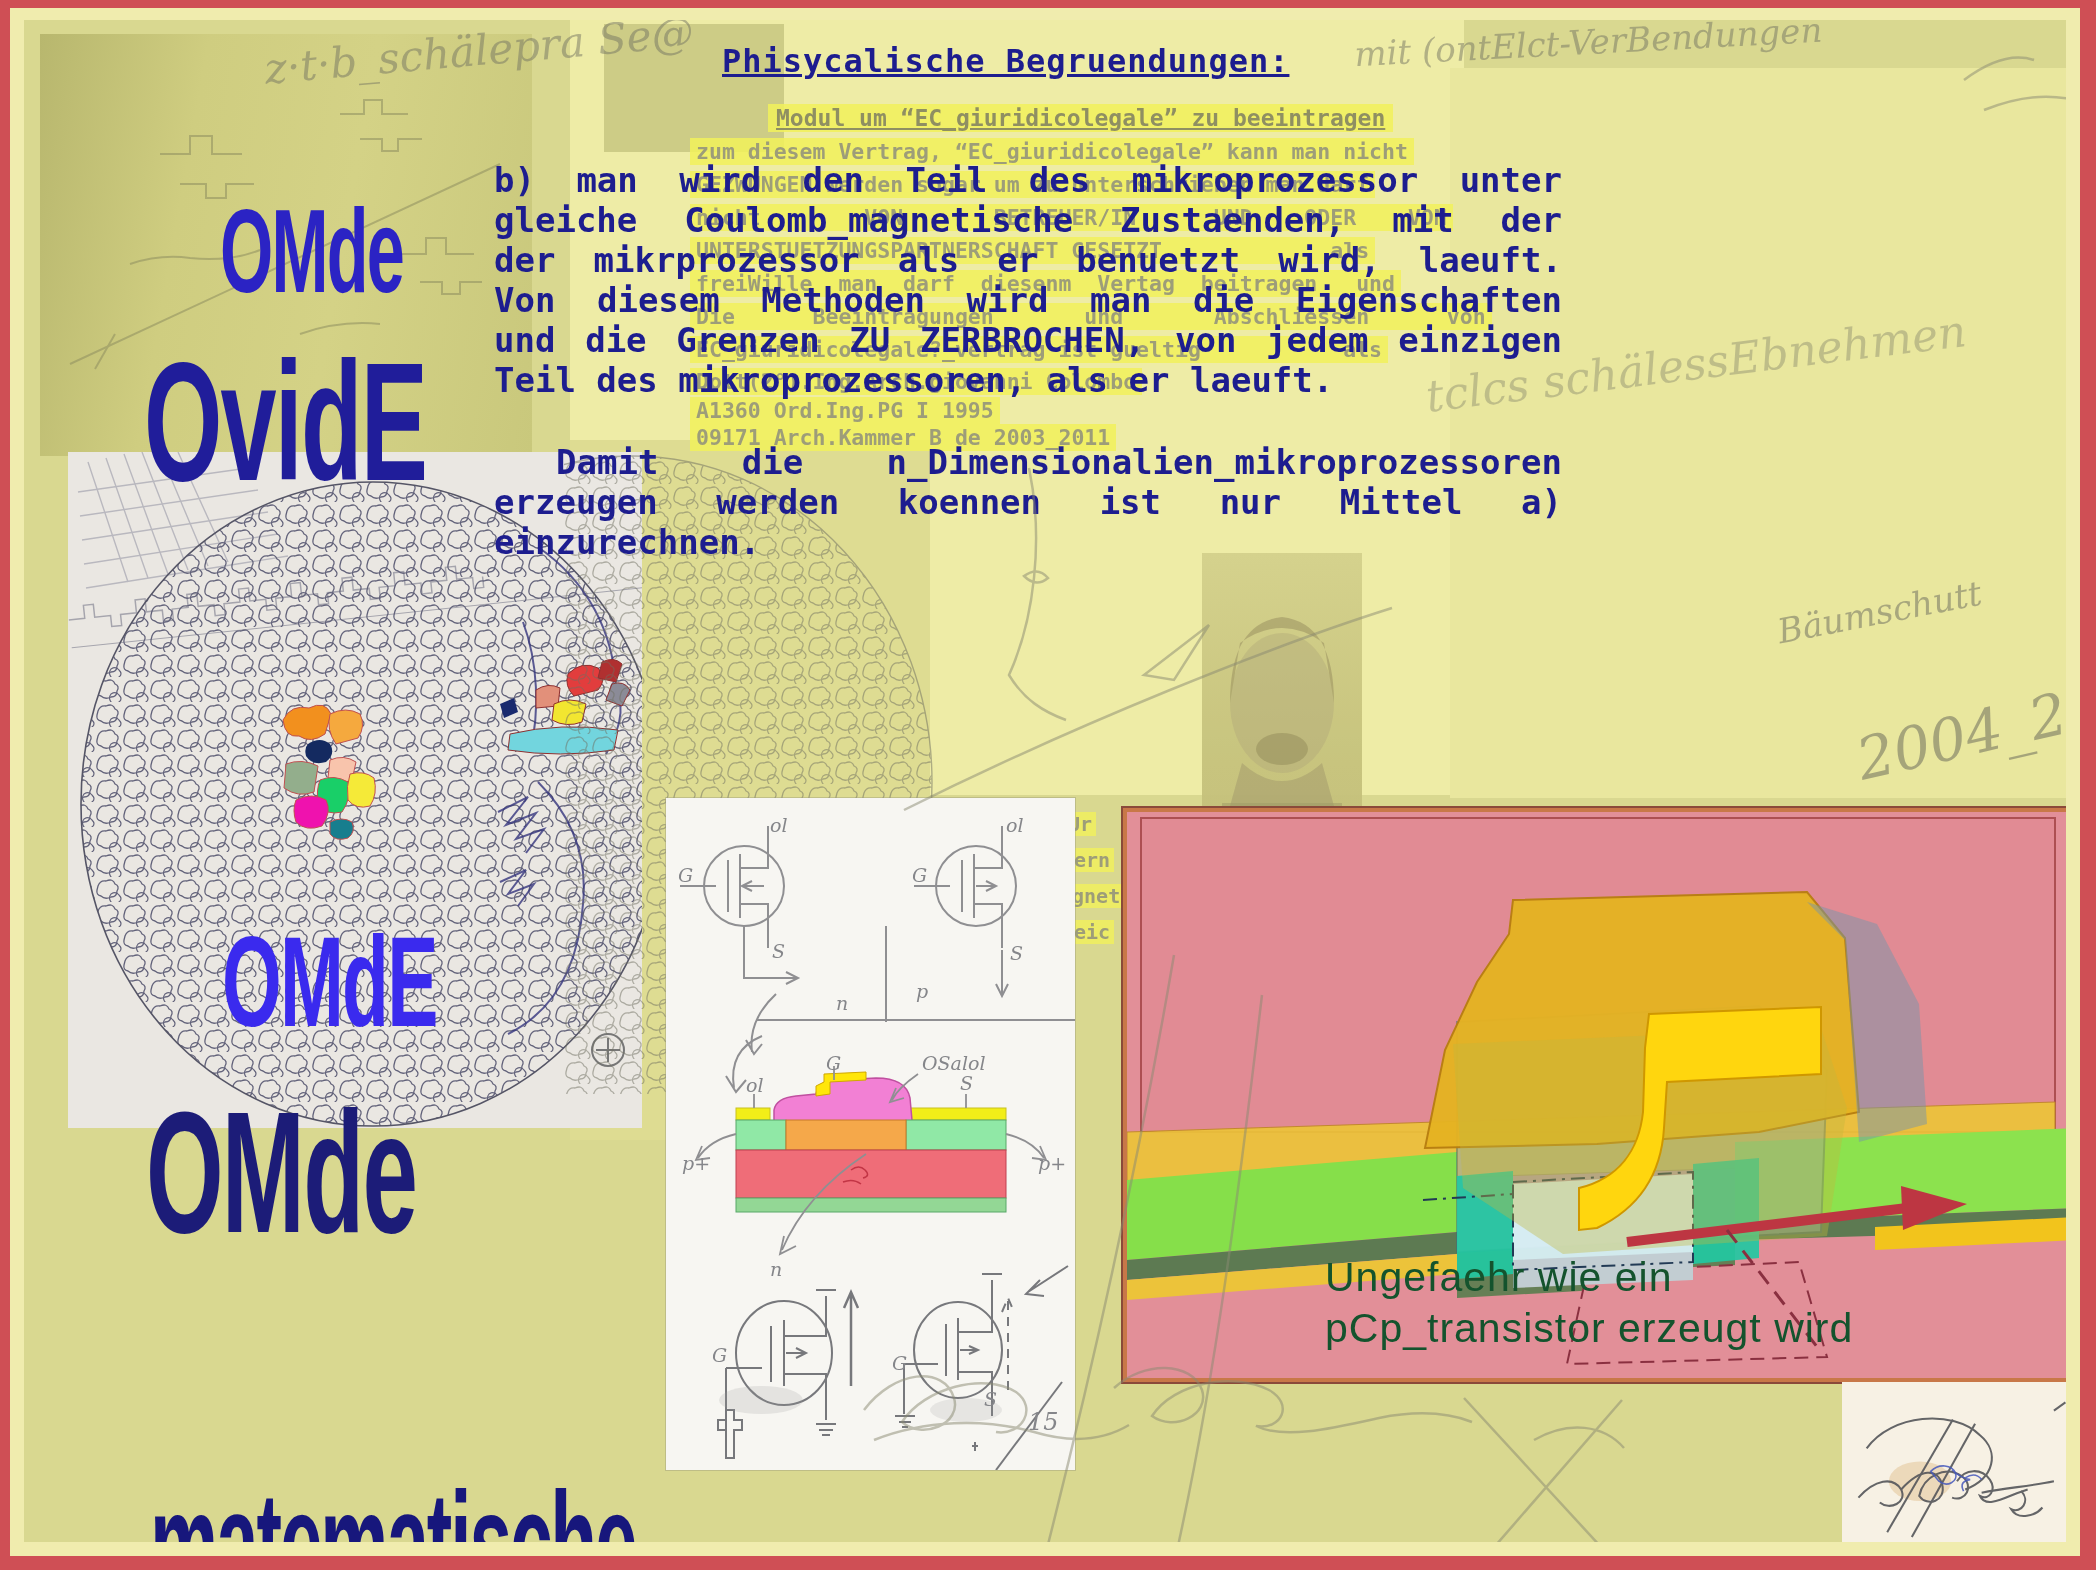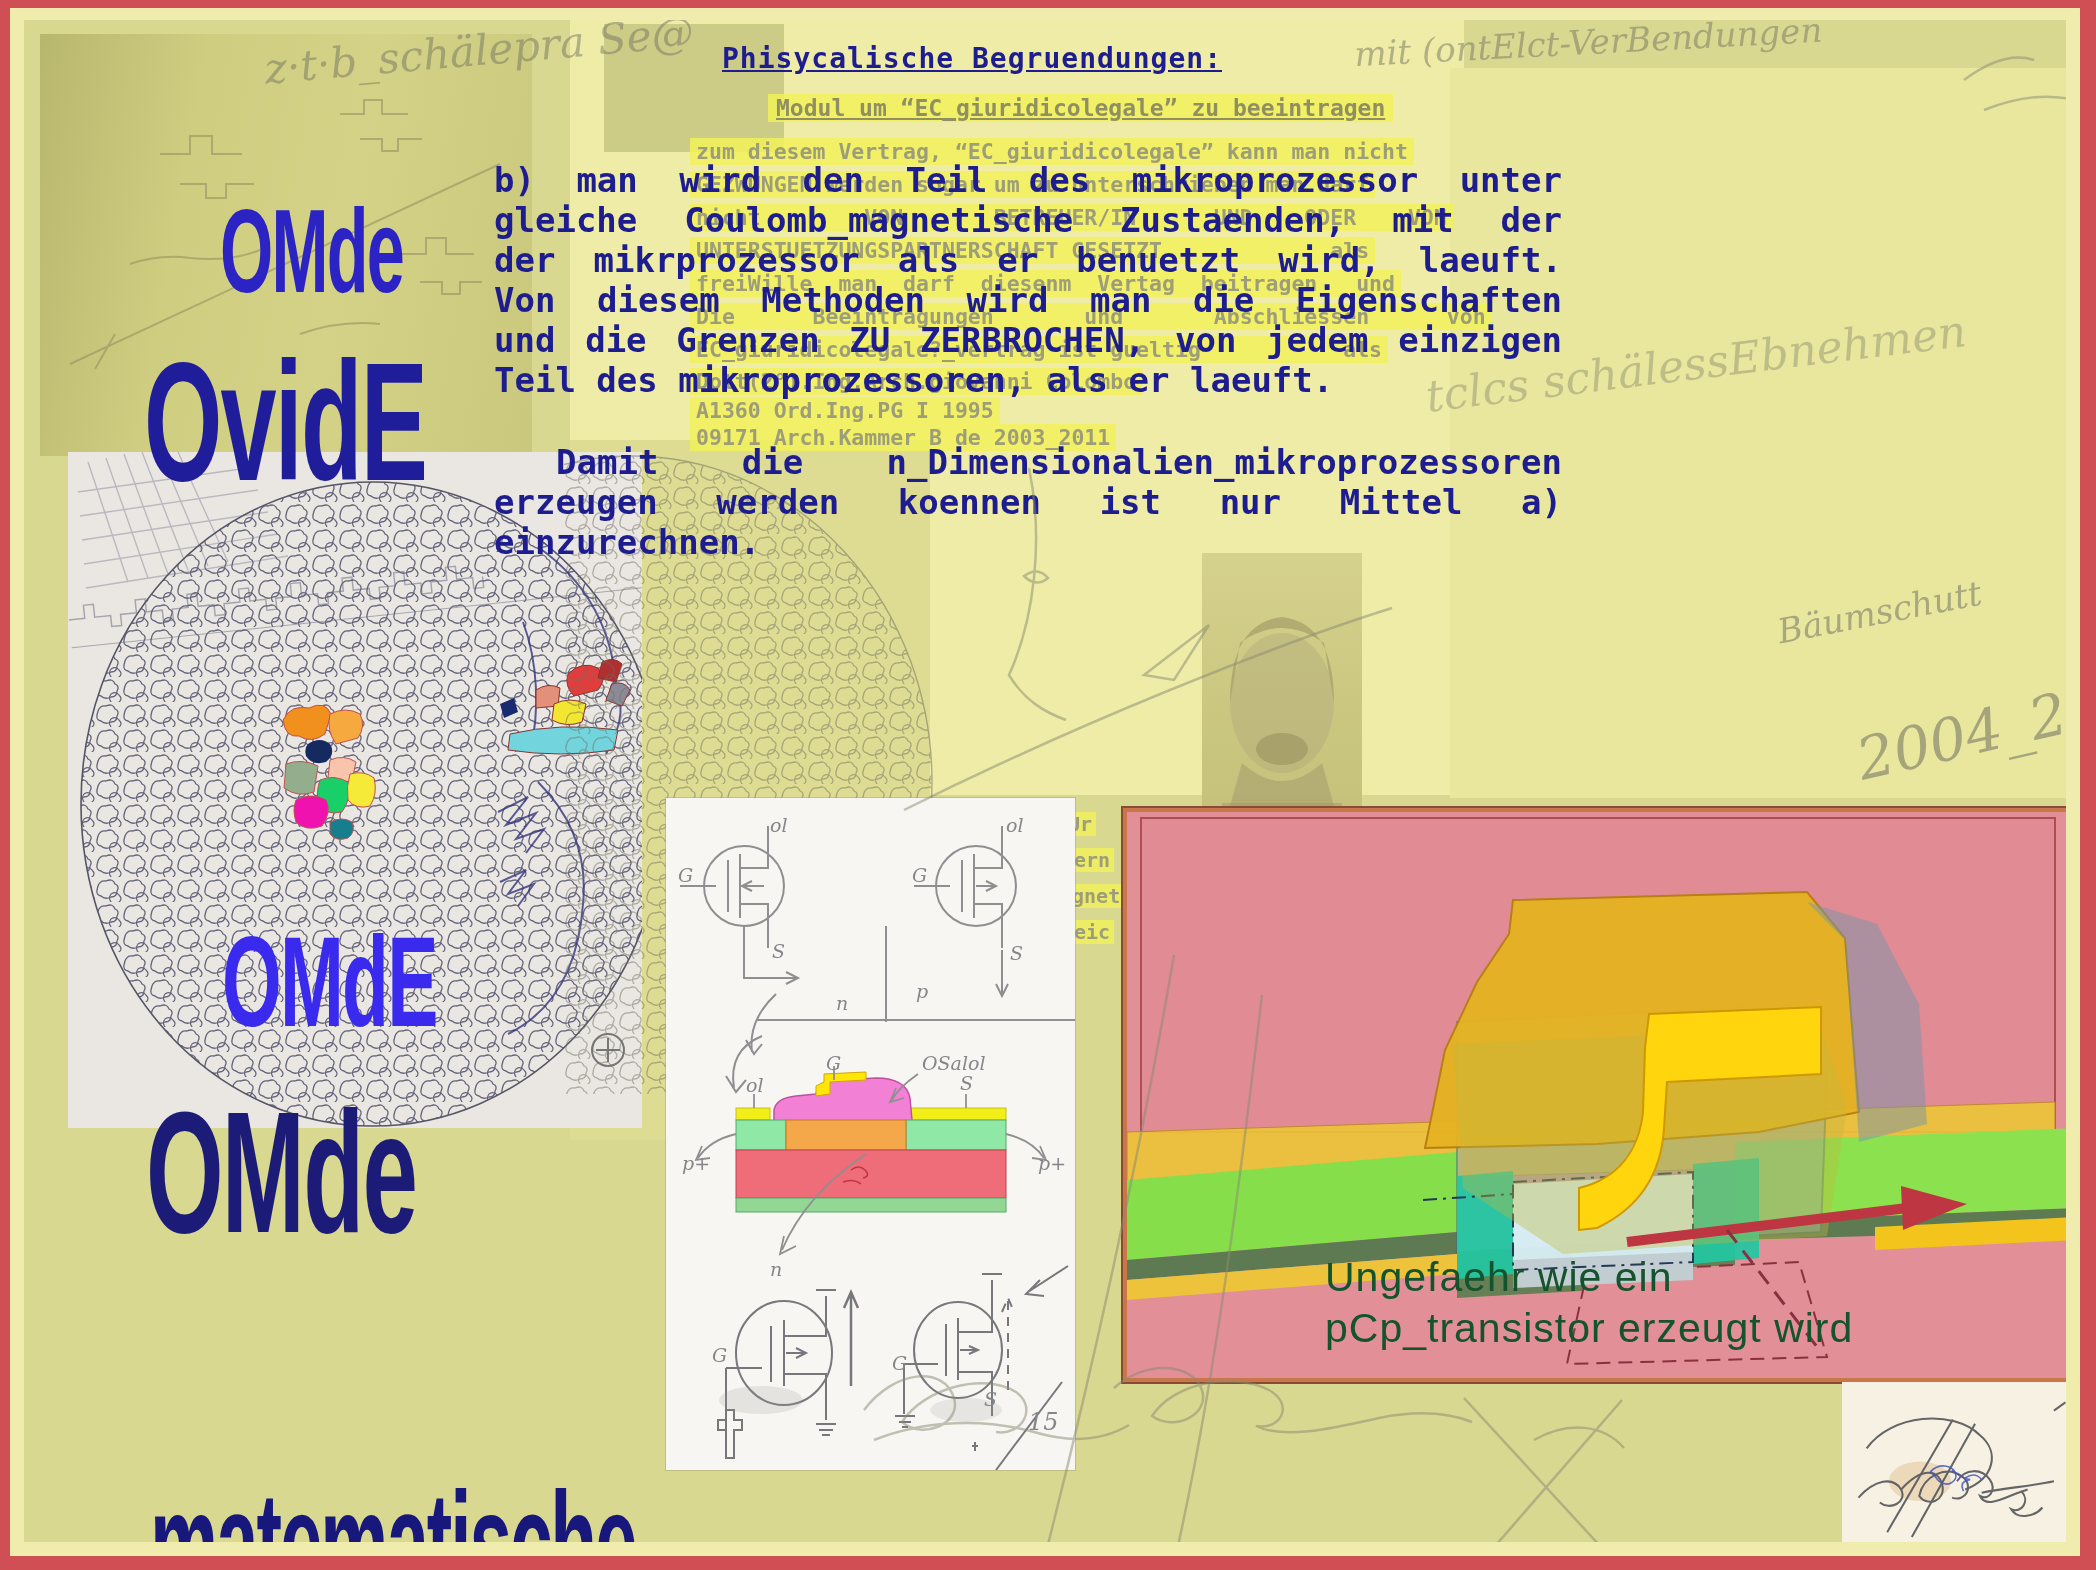--- a/index.html
+++ b/index.html
@@ -13,22 +13,22 @@
   .panel{position:absolute;}
   .blue-line{position:absolute;left:470px;width:1068px;color:#1d1d8f;font-family:"DejaVu Sans Mono",monospace;
              font-weight:bold;font-size:34px;line-height:40px;white-space:pre;z-index:30;}
   .jline{display:flex;justify-content:space-between;white-space:normal;}
   .wm-line{position:absolute;left:666px;color:#9d9d79;font-family:"DejaVu Sans Mono",monospace;
            font-weight:bold;font-size:21.5px;white-space:pre;z-index:20;}
   .wm-hl{background:rgba(241,241,90,.85);padding:1px 6px;}
   .frag-line{position:absolute;color:#9d9d79;font-family:"DejaVu Sans Mono",monospace;font-weight:bold;
              font-size:20px;white-space:pre;z-index:20;background:rgba(241,241,90,.8);padding:0 4px;}
   #title{position:absolute;left:698px;top:22px;color:#1d1d8f;font-family:"DejaVu Sans Mono",monospace;
-         font-weight:bold;font-size:28px;text-decoration:underline;letter-spacing:1px;z-index:30;white-space:pre;}
-  #subtitle{position:absolute;left:744px;top:74px;color:#8f8f62;font-family:"DejaVu Sans Mono",monospace;
+         font-weight:bold;font-size:32px;text-decoration:underline;letter-spacing:1px;z-index:30;white-space:pre;}
+  #subtitle{position:absolute;left:744px;top:84px;color:#8f8f62;font-family:"DejaVu Sans Mono",monospace;
          font-weight:bold;font-size:23px;text-decoration:underline;z-index:30;background:rgba(241,241,90,.85);
          padding:1px 8px;white-space:pre;}
   
   .brand{position:absolute;font-family:"Liberation Sans",sans-serif;font-weight:bold;letter-spacing:-3px;
          transform-origin:left top;z-index:25;line-height:1;}
   #brand-top{left:196px;top:172px;font-size:118px;color:#2b23c4;transform:scaleX(.58);}
   #brand-mid{left:120px;top:318px;font-size:168px;color:#201d9a;transform:scaleX(.60);}
   #brand-inner{left:198px;top:898px;font-size:128px;color:#3a2aee;transform:scaleX(.60);}
   #brand-lower{left:122px;top:1066px;font-size:172px;color:#1c1c78;transform:scaleX(.58);}
   #footer-text{position:absolute;left:126px;top:1452px;font-size:142px;color:#17177c;

